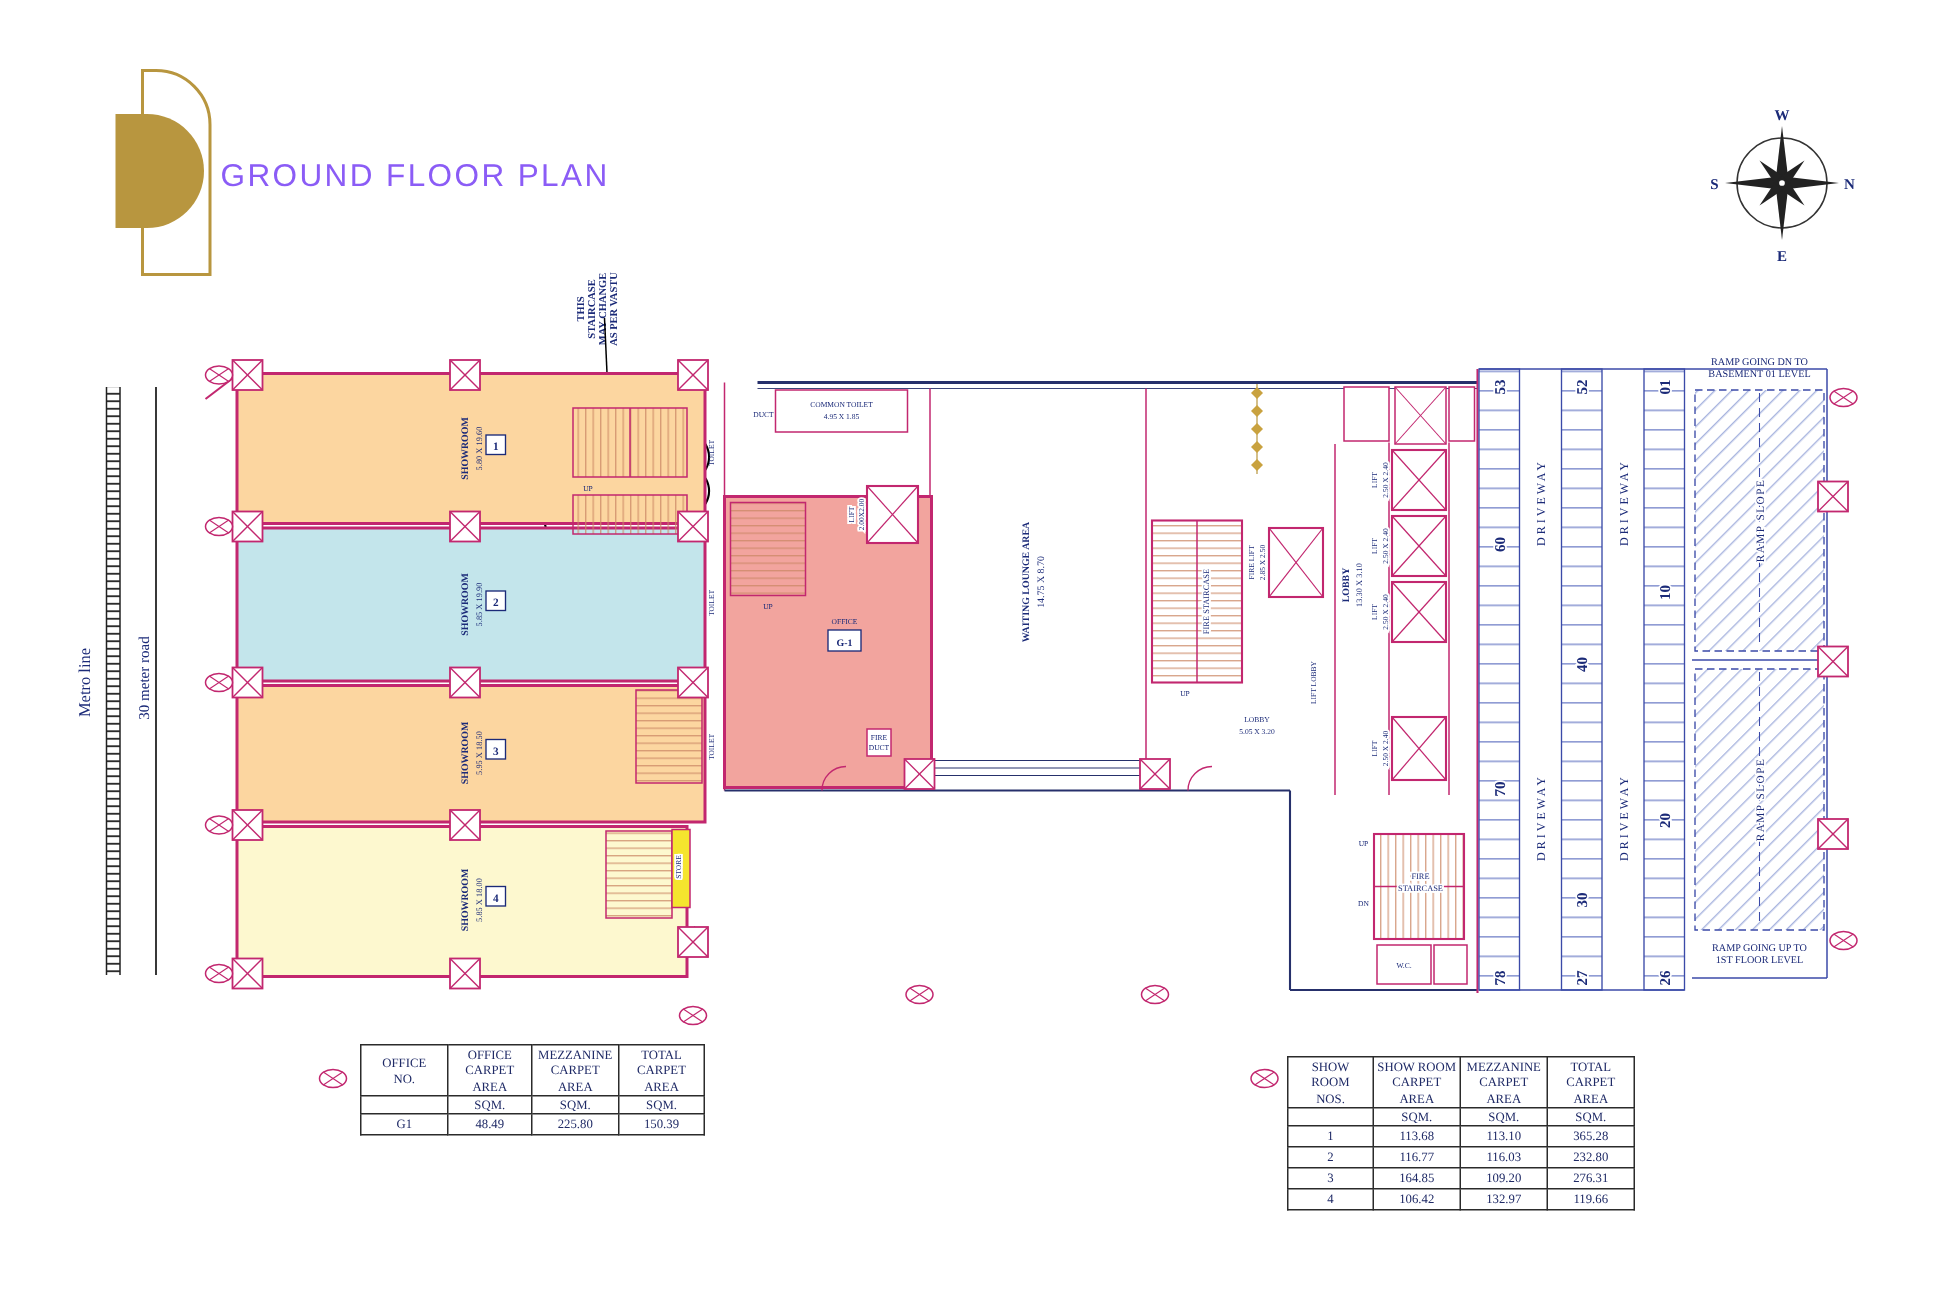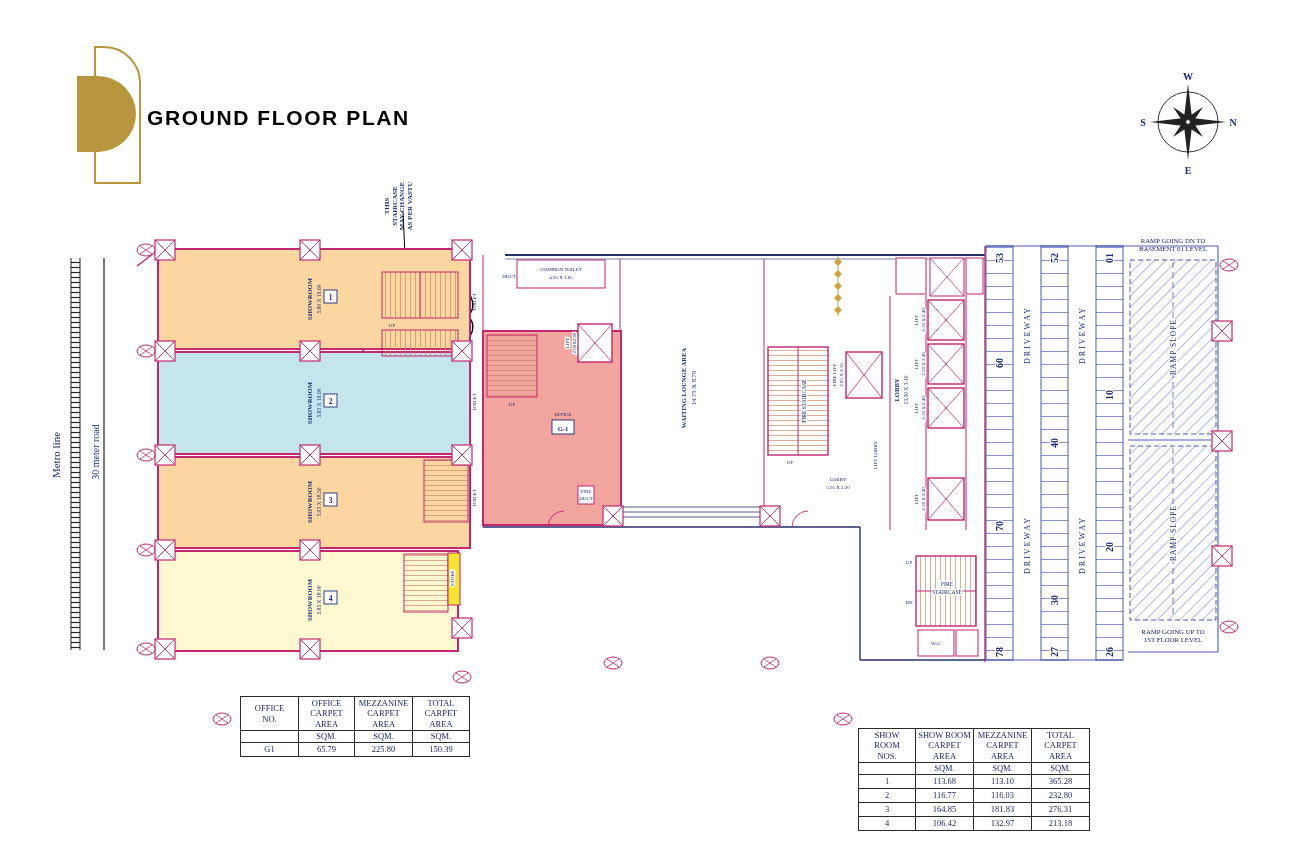--- a/index.html
+++ b/index.html
@@ -1,31 +1,31 @@
 <!DOCTYPE html>
 <html><head>
 <meta charset="utf-8">
 <style>
   *{box-sizing:border-box}
   html,body{margin:0;padding:0}
   body{width:1296px;height:864px;position:relative;background:#fff;
        font-family:"Liberation Sans",sans-serif;overflow:hidden}
   .plan-svg{position:absolute;left:0;top:0}
-  .page-title{position:absolute;left:147px;top:106px;font-size:21px;font-weight:bold;
-              letter-spacing:1.6px;color:#000000;font-family:"Liberation Sans",sans-serif}
+  .page-title{position:absolute;left:147px;top:106px;font-size:21px;font-weight:normal;
+              letter-spacing:1.6px;color:#8b5cf6;font-family:"Liberation Sans",sans-serif}
 
   .areatable{position:absolute;border-collapse:collapse;table-layout:fixed;
              font-family:"Liberation Serif",serif;color:#1f2a66;background:#fff}
   .areatable th,.areatable td{border:1px solid #2b2b2b;text-align:center;vertical-align:middle;
              white-space:pre-line;font-weight:normal;font-size:8.5px;line-height:1.25;padding:0 2px}
   .areatable thead tr.hdr-row th{height:34px}
   .areatable tr.unit-row th{height:12px}
   .areatable tbody td{height:14px}
   #office-table{left:240px;top:696px;width:229px}
-  #showroom-table{left:858px;top:728px;width:231px}
+  #showroom-table{left:858px;top:704px;width:231px}
 
   .plan-svg text{font-family:"Liberation Serif",serif;fill:#1b2a78;text-anchor:middle}
   .t45{font-size:5px}.t5{font-size:5.6px}.t6{font-size:6.6px}.t7{font-size:7.5px}
   .bold{font-weight:bold}
   .anno{font-size:7px;font-weight:bold;fill:#000;font-family:"Liberation Sans",sans-serif;text-anchor:start}
   .site-lbl{font-size:11px;fill:#111;font-family:"Liberation Sans",sans-serif}
   .pnum{font-size:10px;font-weight:bold;fill:#3b4aa8;font-family:"Liberation Sans",sans-serif}
   .drv{font-size:8px;letter-spacing:2px;fill:#3b4aa8;font-family:"Liberation Sans",sans-serif}
   .slope{font-size:7.5px;letter-spacing:1px;fill:#27368f}
   .ramp-lbl{font-size:6.8px;fill:#27368f}
@@ -486,21 +486,21 @@
     <tr class="unit-row">
       <th></th>
       <th>SQM.</th>
       <th>SQM.</th>
       <th>SQM.</th>
     </tr>
   </thead>
   <tbody>
     <tr>
       <td>G1</td>
-      <td>65.79</td>
+      <td>48.49</td>
       <td>225.80</td>
       <td>150.39</td>
     </tr>
   </tbody>
 </table>
 
 <table class="areatable" id="showroom-table">
   <colgroup>
       <col style="width:57px">
       <col style="width:58px">
@@ -538,23 +538,23 @@
     </tr>
     <tr>
       <td>2</td>
       <td>116.77</td>
       <td>116.03</td>
       <td>232.80</td>
     </tr>
     <tr>
       <td>3</td>
       <td>164.85</td>
-      <td>181.83</td>
+      <td>109.20</td>
       <td>276.31</td>
     </tr>
     <tr>
       <td>4</td>
       <td>106.42</td>
       <td>132.97</td>
-      <td>213.18</td>
+      <td>119.66</td>
     </tr>
   </tbody>
 </table>
 
 </body></html>

